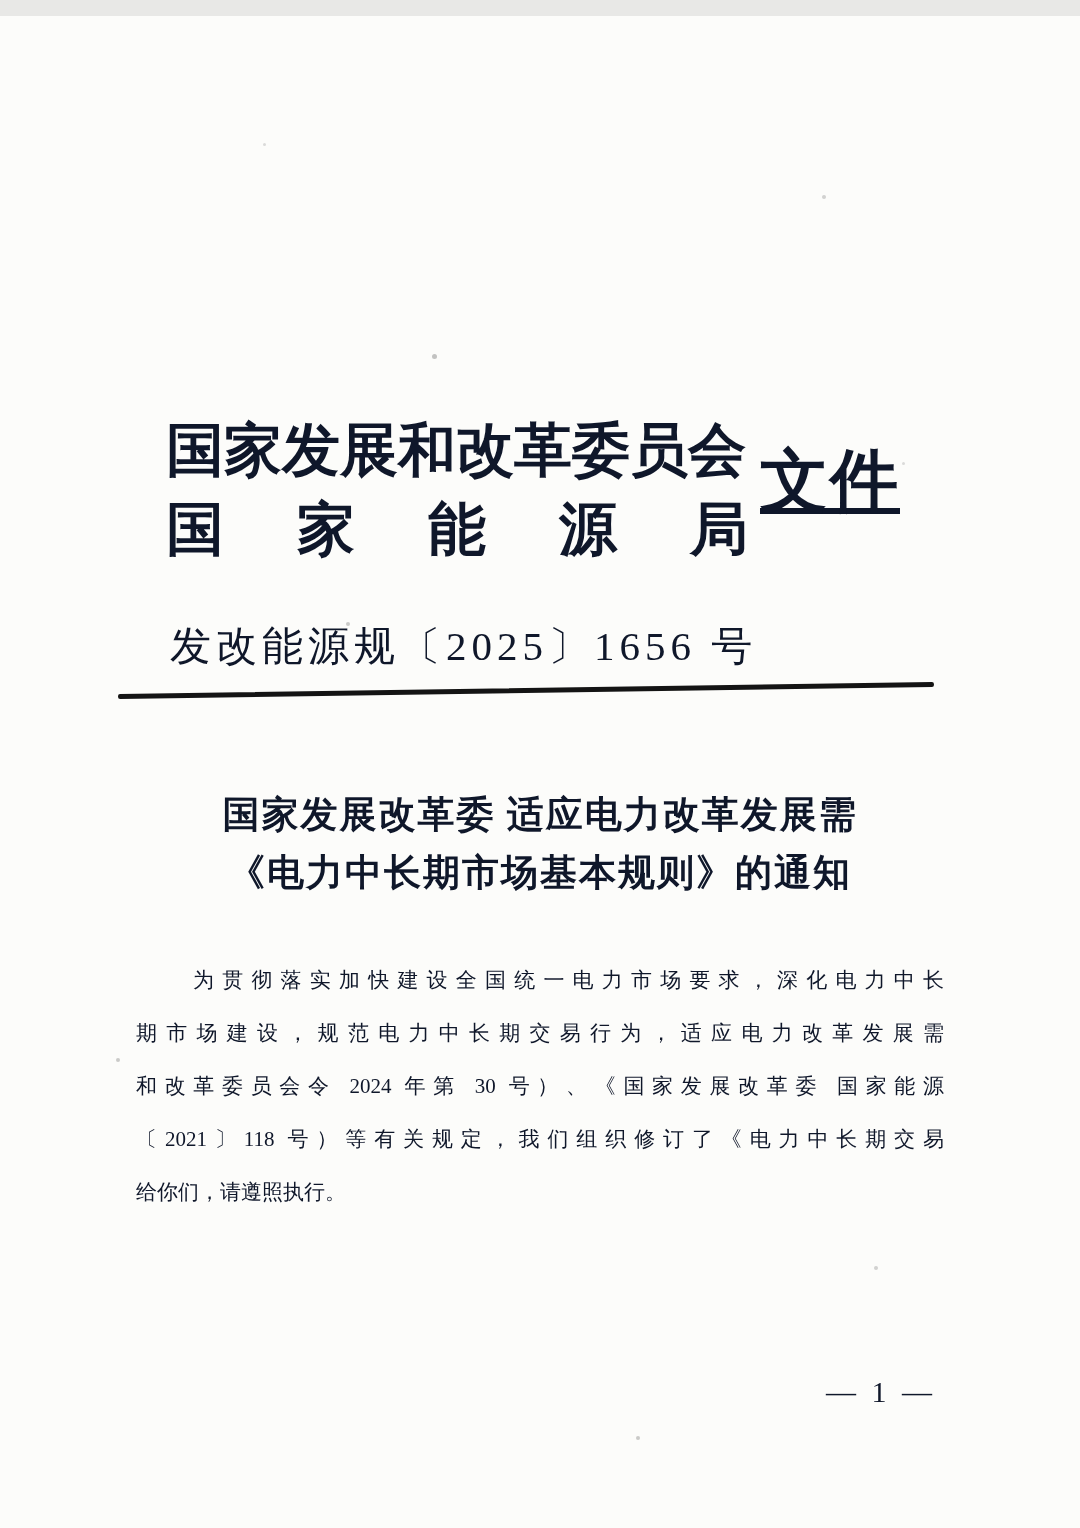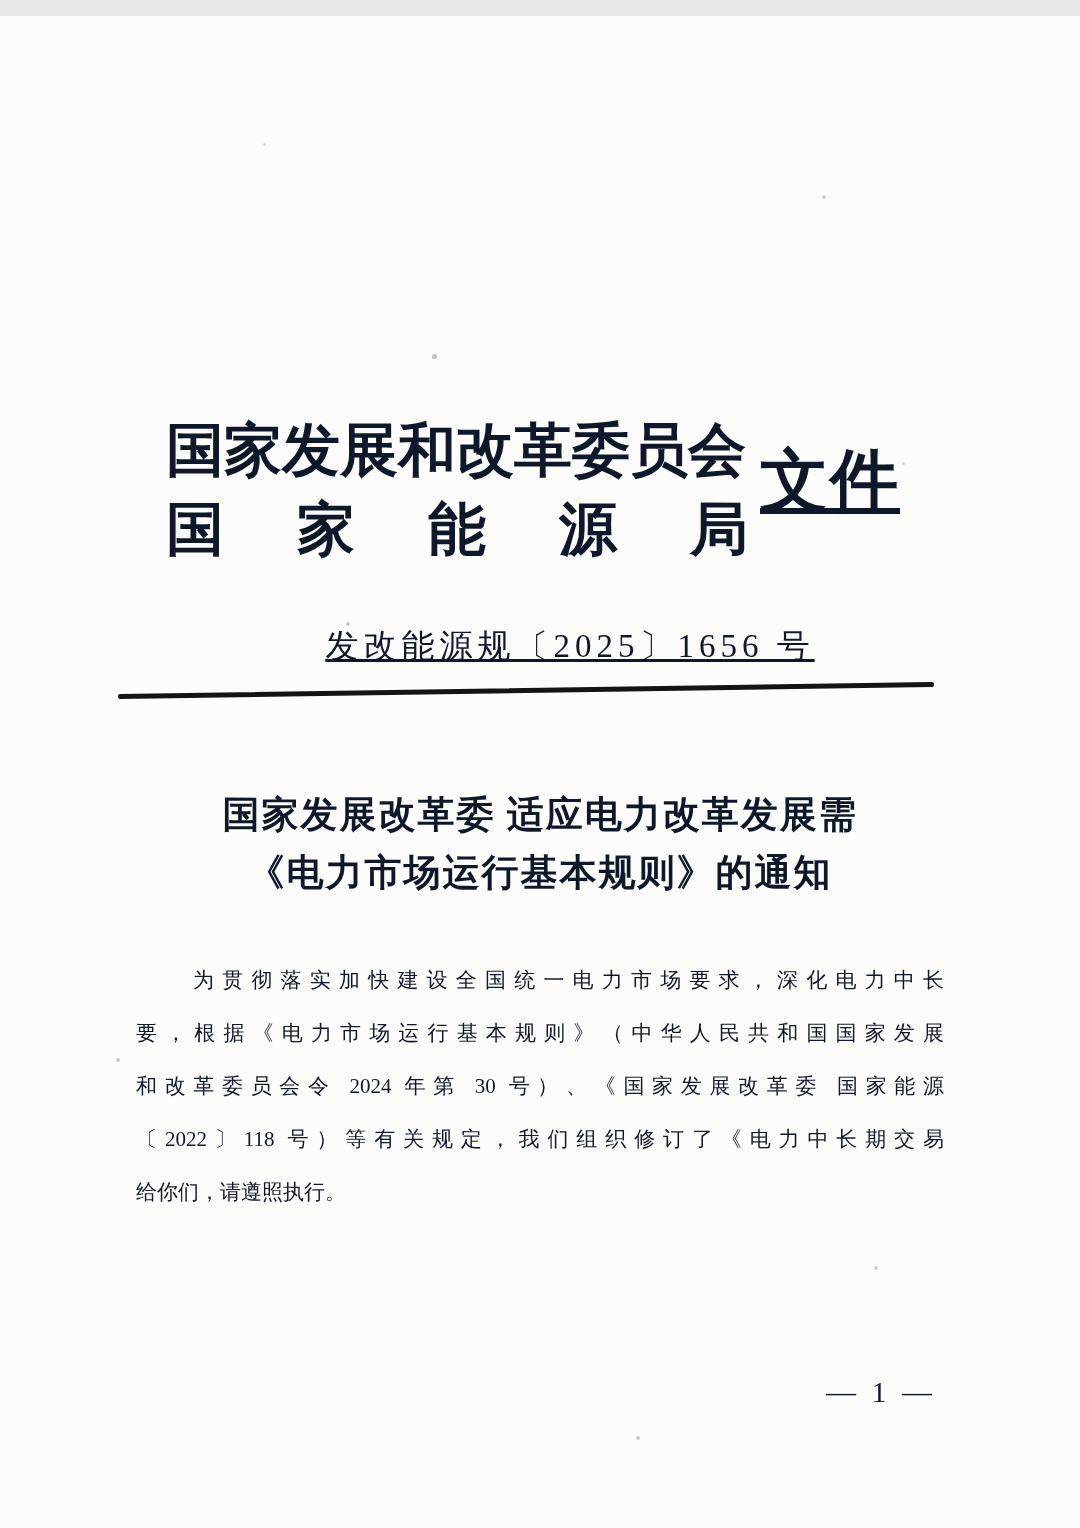--- a/index.html
+++ b/index.html
@@ -23,22 +23,22 @@
     font-size:58px;font-weight:bold;line-height:76px;
     margin-top:6px;
   }
   .doc-type{
     position:absolute;top:424px;left:760px;
     font-size:68px;font-weight:bold;line-height:82px;
     white-space:nowrap;letter-spacing:2px;text-decoration:underline;
   }
   .doc-number{
     position:absolute;top:610px;left:170px;width:800px;
-    text-align:center;font-size:33px;line-height:40px;
-    letter-spacing:5px;white-space:nowrap;text-decoration:underline;
+    font-size:41px;line-height:40px;
+    letter-spacing:5px;white-space:nowrap;
   }
   .rule{
     position:absolute;top:672px;left:118px;width:816px;height:5px;
     background:#141414;
     transform:rotate(-0.85deg);
     transform-origin:center;
     border-radius:2px;
   }
   
   .title-block{position:absolute;top:770px;left:140px;width:800px;}
@@ -88,28 +88,28 @@
     </div>
   </div>
   <div class="doc-type">文件</div>
 
   <div class="doc-number">发改能源规〔2025〕1656 号</div>
 
   <div class="rule"></div>
 
   <div class="title-block">
     <div class="title-line">国家发展改革委 适应电力改革发展需</div>
-    <div class="title-line">《电力市场运行基本规则》的通知</div>
+    <div class="title-line">《电力中长期市场基本规则》的通知</div>
   </div>
 
   <div class="body-block">
     <div class="body-line first">为贯彻落实加快建设全国统一电力市场要求，深化电力中长</div>
-    <div class="body-line">要，根据《电力市场运行基本规则》（中华人民共和国国家发展</div>
+    <div class="body-line">期市场建设，规范电力中长期交易行为，适应电力改革发展需</div>
     <div class="body-line">和改革委员会令 2024 年第 30 号）、《国家发展改革委 国家能源</div>
-    <div class="body-line">〔2022〕118 号）等有关规定，我们组织修订了《电力中长期交易</div>
+    <div class="body-line">〔2021〕118 号）等有关规定，我们组织修订了《电力中长期交易</div>
     <div class="body-line last">给你们，请遵照执行。</div>
   </div>
 
   <div class="page-num">— 1 —</div>
 
   <div class="speck s1"></div>
   <div class="speck s2"></div>
   <div class="speck s3"></div>
   <div class="speck s4"></div>
   <div class="speck s5"></div>

